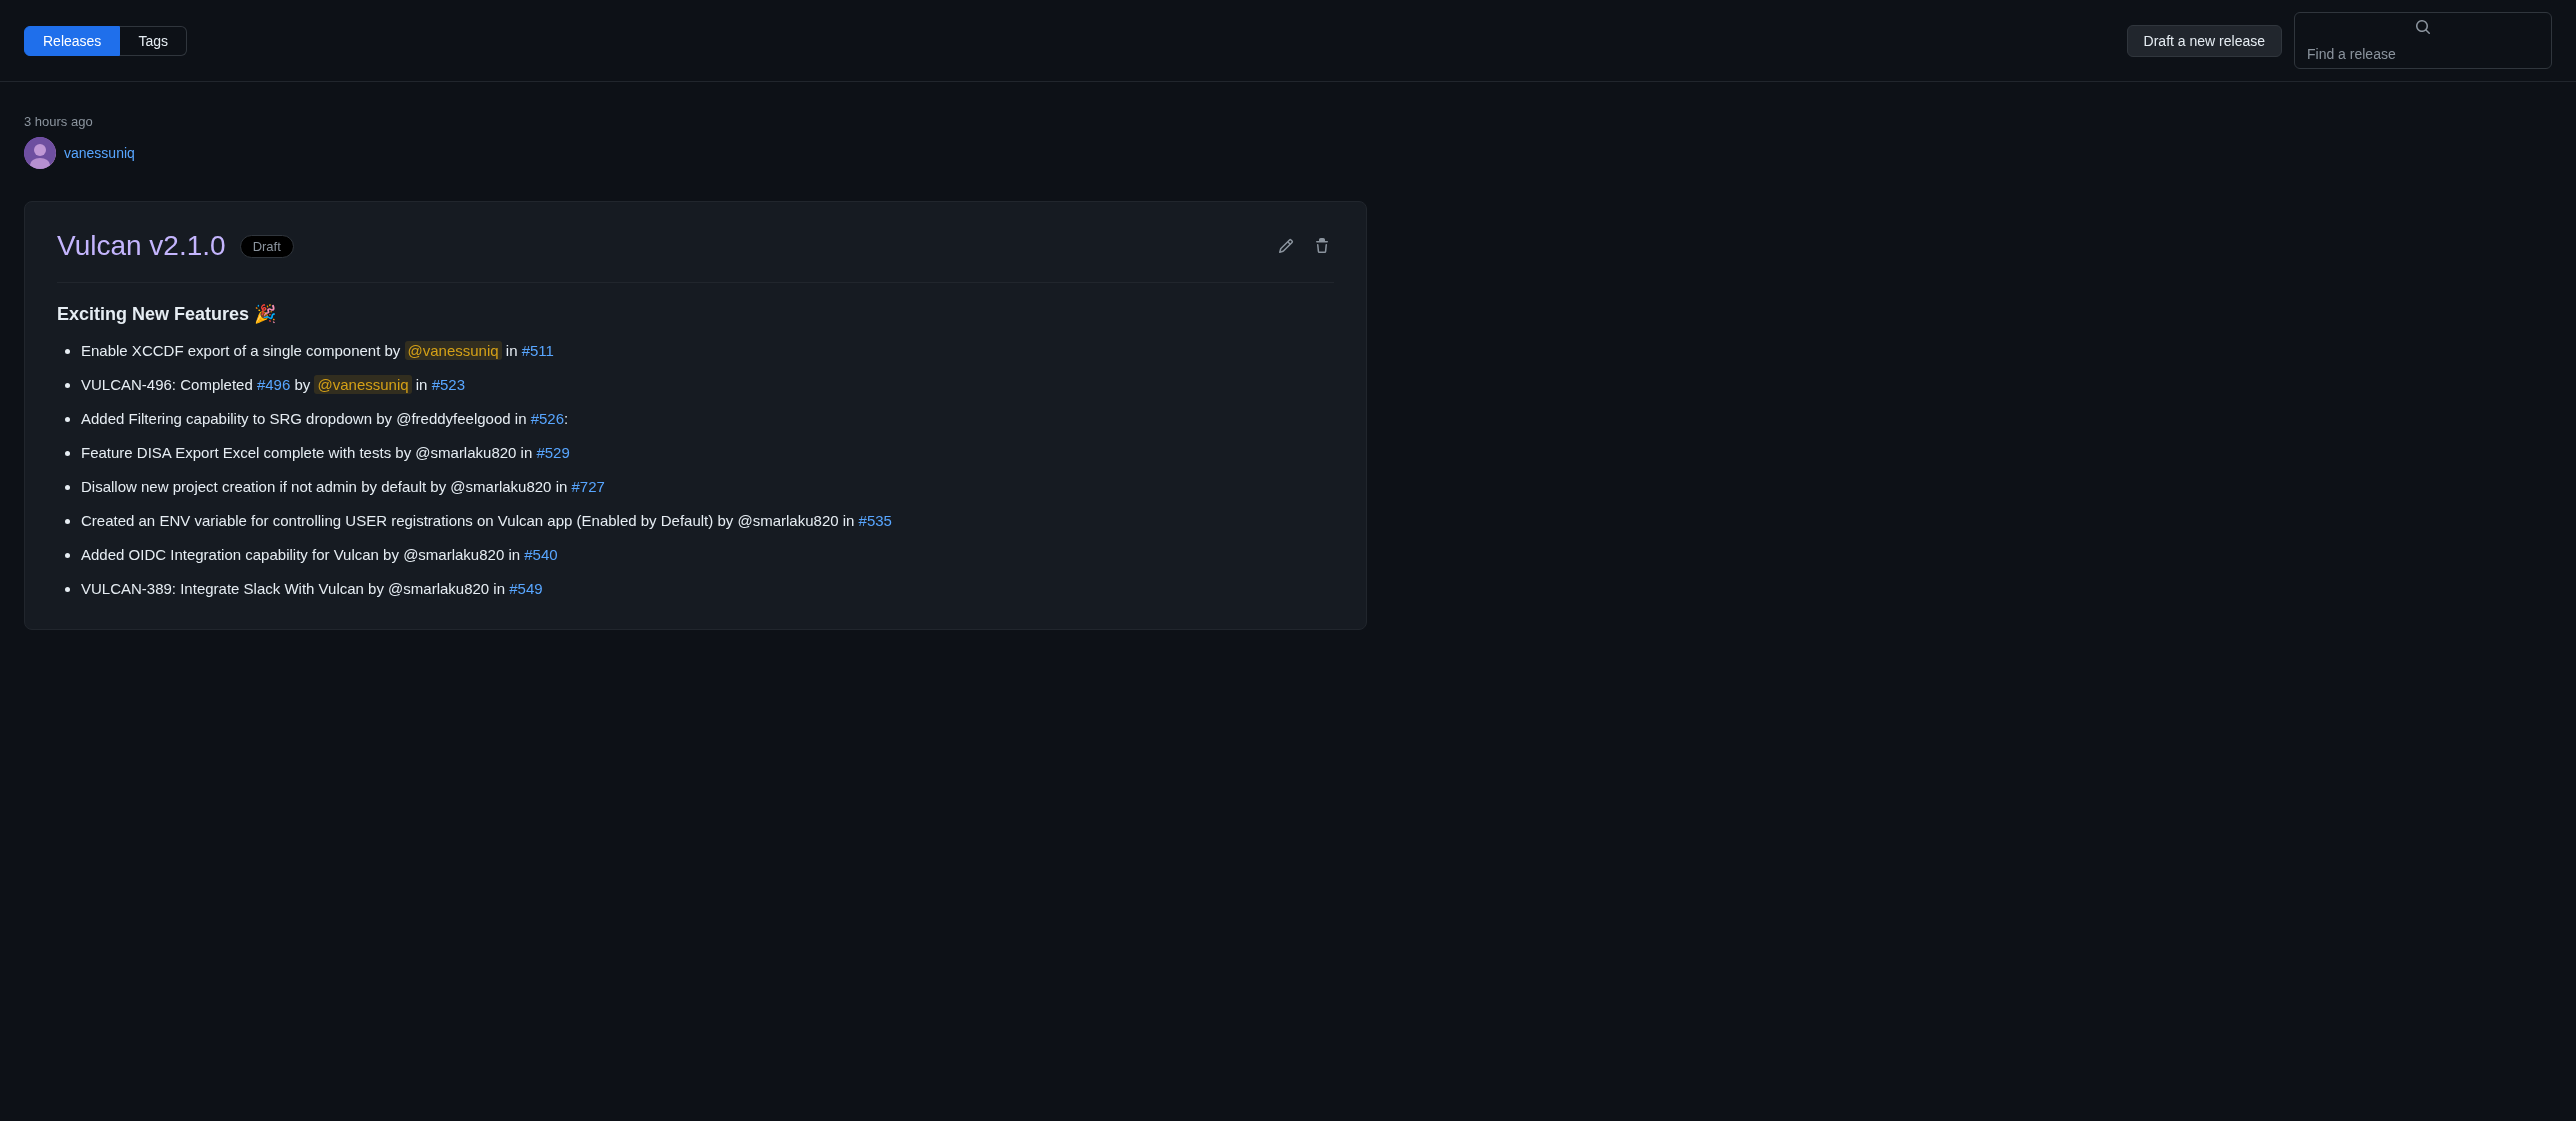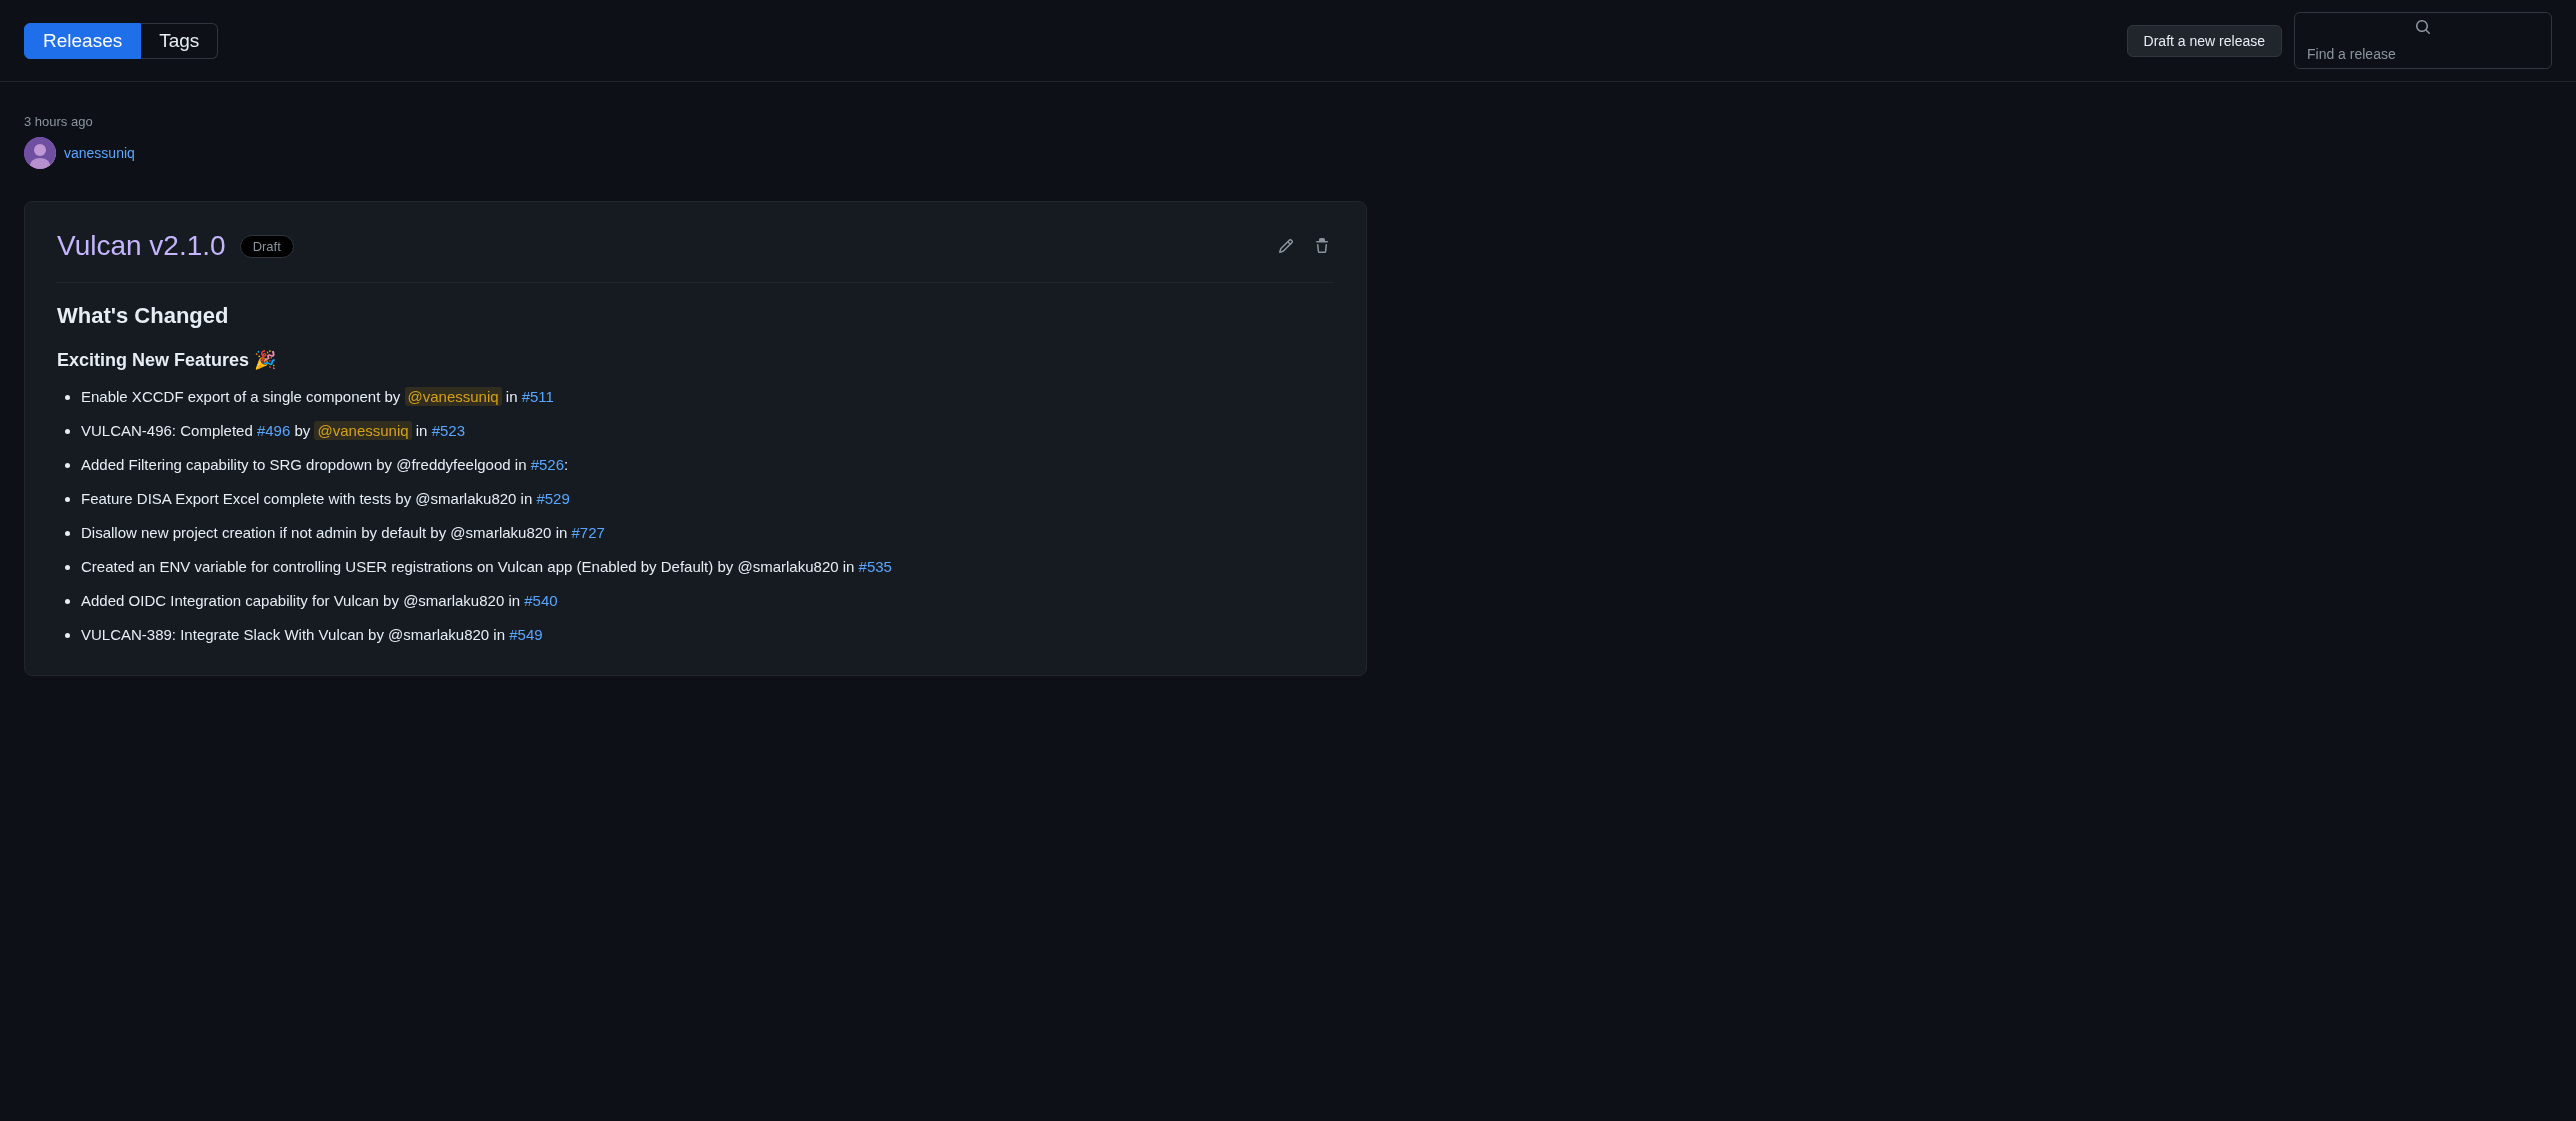--- a/index.html
+++ b/index.html
@@ -20,21 +20,21 @@
     .tab-group {
       display: flex;
       align-items: center;
       gap: 0;
     }
     .tab-btn {
       padding: 6px 18px;
       border: 1px solid #30363d;
       background: transparent;
       color: #e6edf3;
-      font-size: 19px;
+      font-size: 14px;
       cursor: pointer;
       font-weight: 500;
     }
     .tab-btn.active {
       background: #1f6feb;
       border-color: #1f6feb;
       color: #fff;
       border-radius: 6px 0 0 6px;
     }
     .tab-btn:not(.active) {
@@ -265,21 +265,20 @@
         <button class="icon-btn" title="Delete">
           <svg width="16" height="16" viewBox="0 0 16 16" fill="currentColor">
             <path d="M6.5 1.75a.25.25 0 01.25-.25h2.5a.25.25 0 01.25.25V3h-3V1.75zm4.5 0V3h2.25a.75.75 0 010 1.5H2.75a.75.75 0 010-1.5H5V1.75C5 .784 5.784 0 6.75 0h2.5C10.216 0 11 .784 11 1.75zM4.496 6.675a.75.75 0 10-1.492.15l.66 6.6A1.75 1.75 0 005.405 15h5.19a1.75 1.75 0 001.74-1.574l.662-6.601a.75.75 0 00-1.492-.149l-.66 6.6a.25.25 0 01-.249.225H5.405a.25.25 0 01-.249-.225l-.66-6.6z"></path>
           </svg>
         </button>
       </div>
     </div>
 
     <hr class="divider">
 
-    <div class="section-title">What's Changed</div>
 
     <div class="subsection-title">Exciting New Features 🎉</div>
 
     <ul class="change-list">
       <li>
         Enable XCCDF export of a single component by <a href="#" class="user-link">@vanessuniq</a> in <a href="#" class="pr-link">#511</a>
       </li>
       <li>
         VULCAN-496: Completed <a href="#" class="pr-link">#496</a> by <a href="#" class="user-link">@vanessuniq</a> in <a href="#" class="pr-link">#523</a>
       </li>

